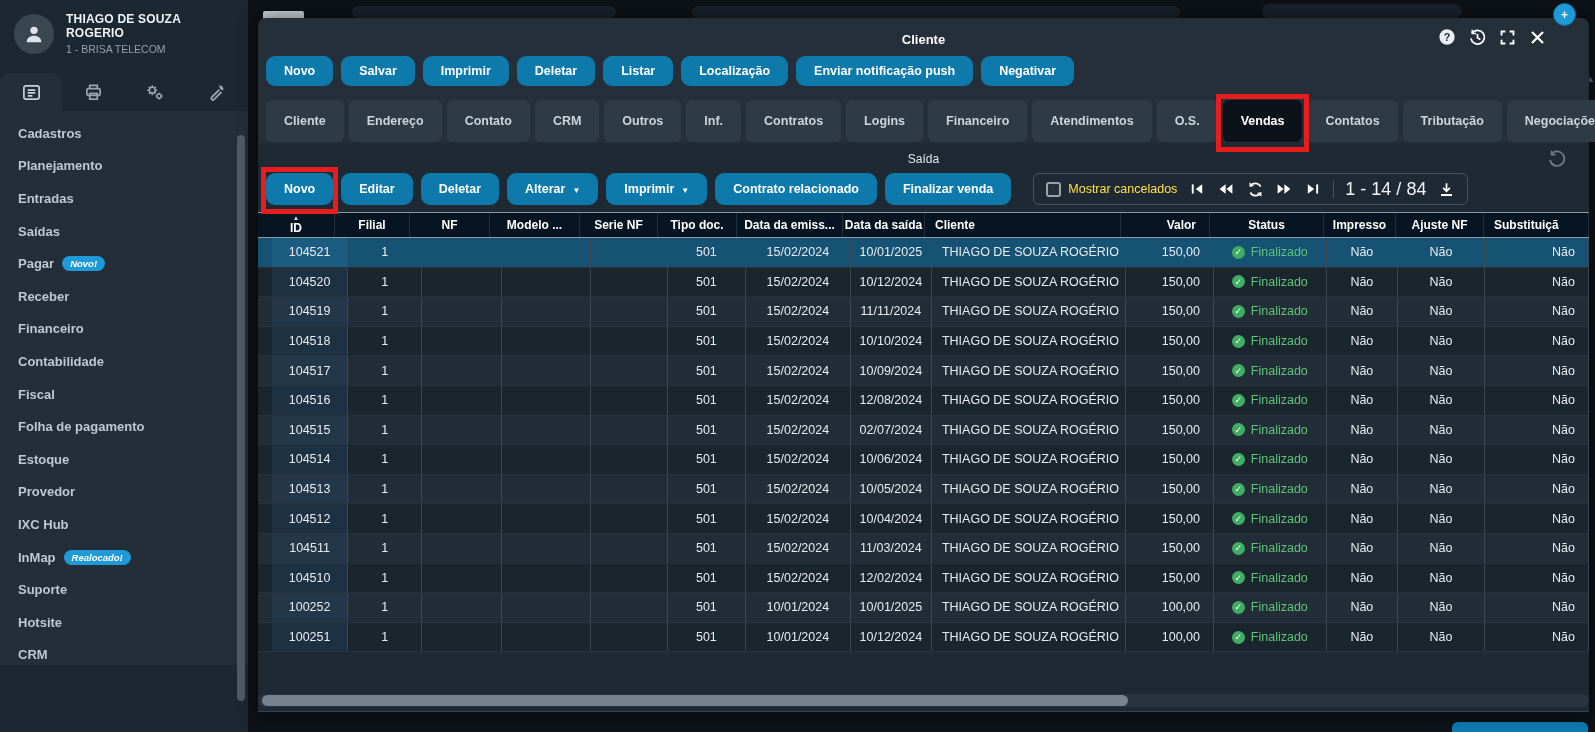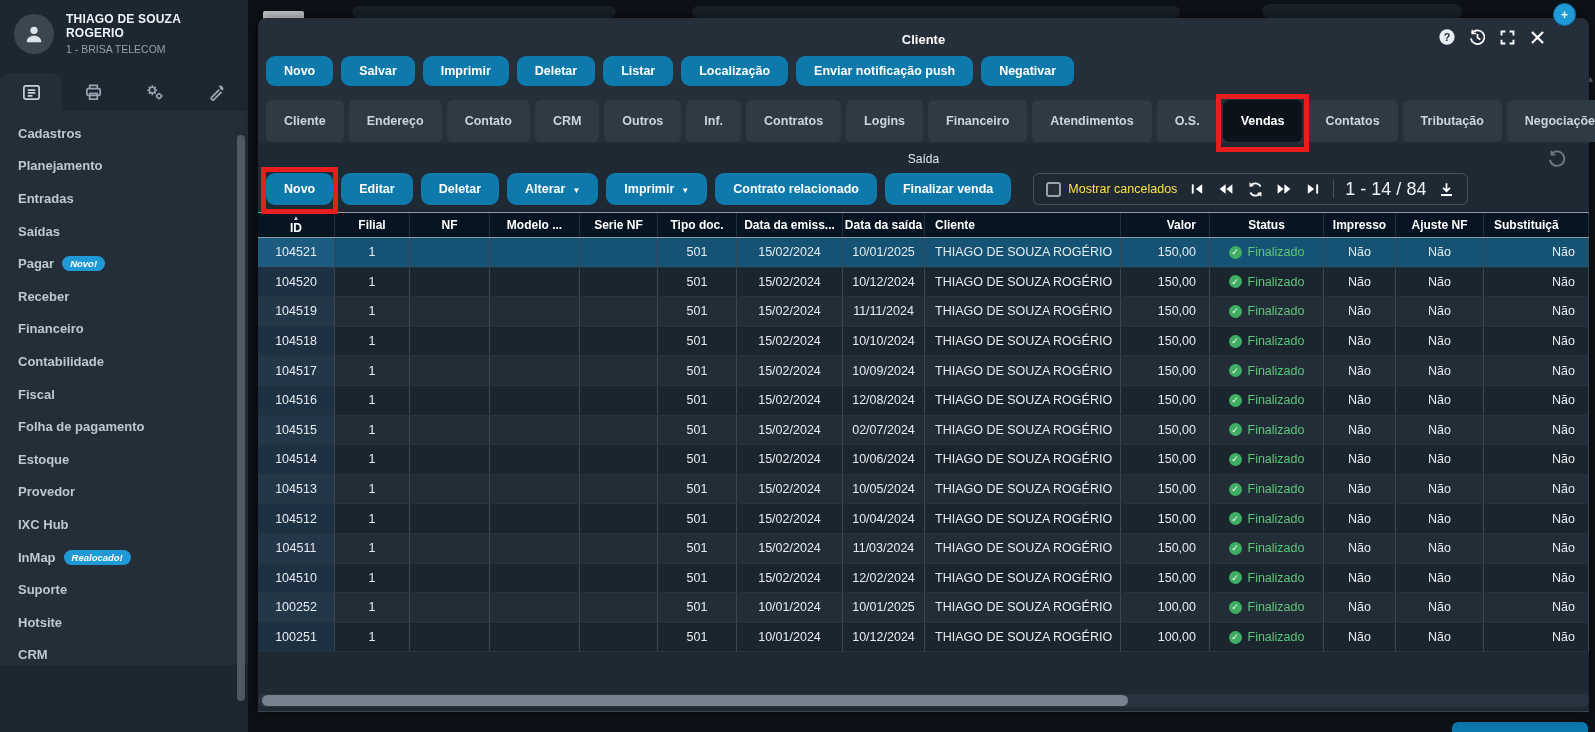--- a/index.html
+++ b/index.html
@@ -61,21 +61,21 @@
   .th { display:flex; flex-direction:column; align-items:center; justify-content:center; font-size:12px; font-weight:bold; color:#fff; border-right:1px solid #22303d; overflow:hidden; white-space:nowrap; line-height:1.05; padding:0 4px; }
   .th.al { align-items:flex-start; padding-left:10px; }
   .th.ar { align-items:flex-end; padding-right:13px; }
   .sort { font-size:6.5px; color:#cdd6dd; }
   .row { display:flex; height:29.6px; background:#222d37; border-bottom:1px solid #29333d; cursor:pointer; }
   .row.alt { background:#1b252e; }
   .row.sel { background:#155273; }
   .cell { display:flex; align-items:center; justify-content:center; font-size:12.5px; color:#e6ecf1; border-right:1px solid #3b4751; overflow:hidden; white-space:nowrap; padding:0 4px; }
   .cell.al { justify-content:flex-start; padding-left:10px; }
   .cell.ar { justify-content:flex-end; padding-right:13px; }
-  .row .c-id { background:rgba(38,84,120,.28); }
+  .row .c-id { background:rgba(38,84,120,.28);margin-left:14px; }
   .row.sel .c-id { background:rgba(60,140,190,.18); }
   .st-ic { width:13px; height:13px; border-radius:50%; background:#3fae63; color:#fff; font-size:9px; display:inline-flex; align-items:center; justify-content:center; margin-right:6px; flex:0 0 13px; }
   .st-tx { color:#5ec57a; }
 
   .hscroll { position:absolute; left:0; top:551px; width:1331px; height:13px; background:#2a3440; border-radius:7px; }
   .hthumb { position:absolute; left:4px; top:1px; width:866px; height:11px; background:#76838e; border-radius:6px; cursor:pointer; }
 
   
   .hl-tab::after, .hl-btn::after { content:""; position:absolute; pointer-events:none; border:5px solid #e81e1e; z-index:30; }
   .hl-tab::after { inset:-6px -7px -10px -7px; }

